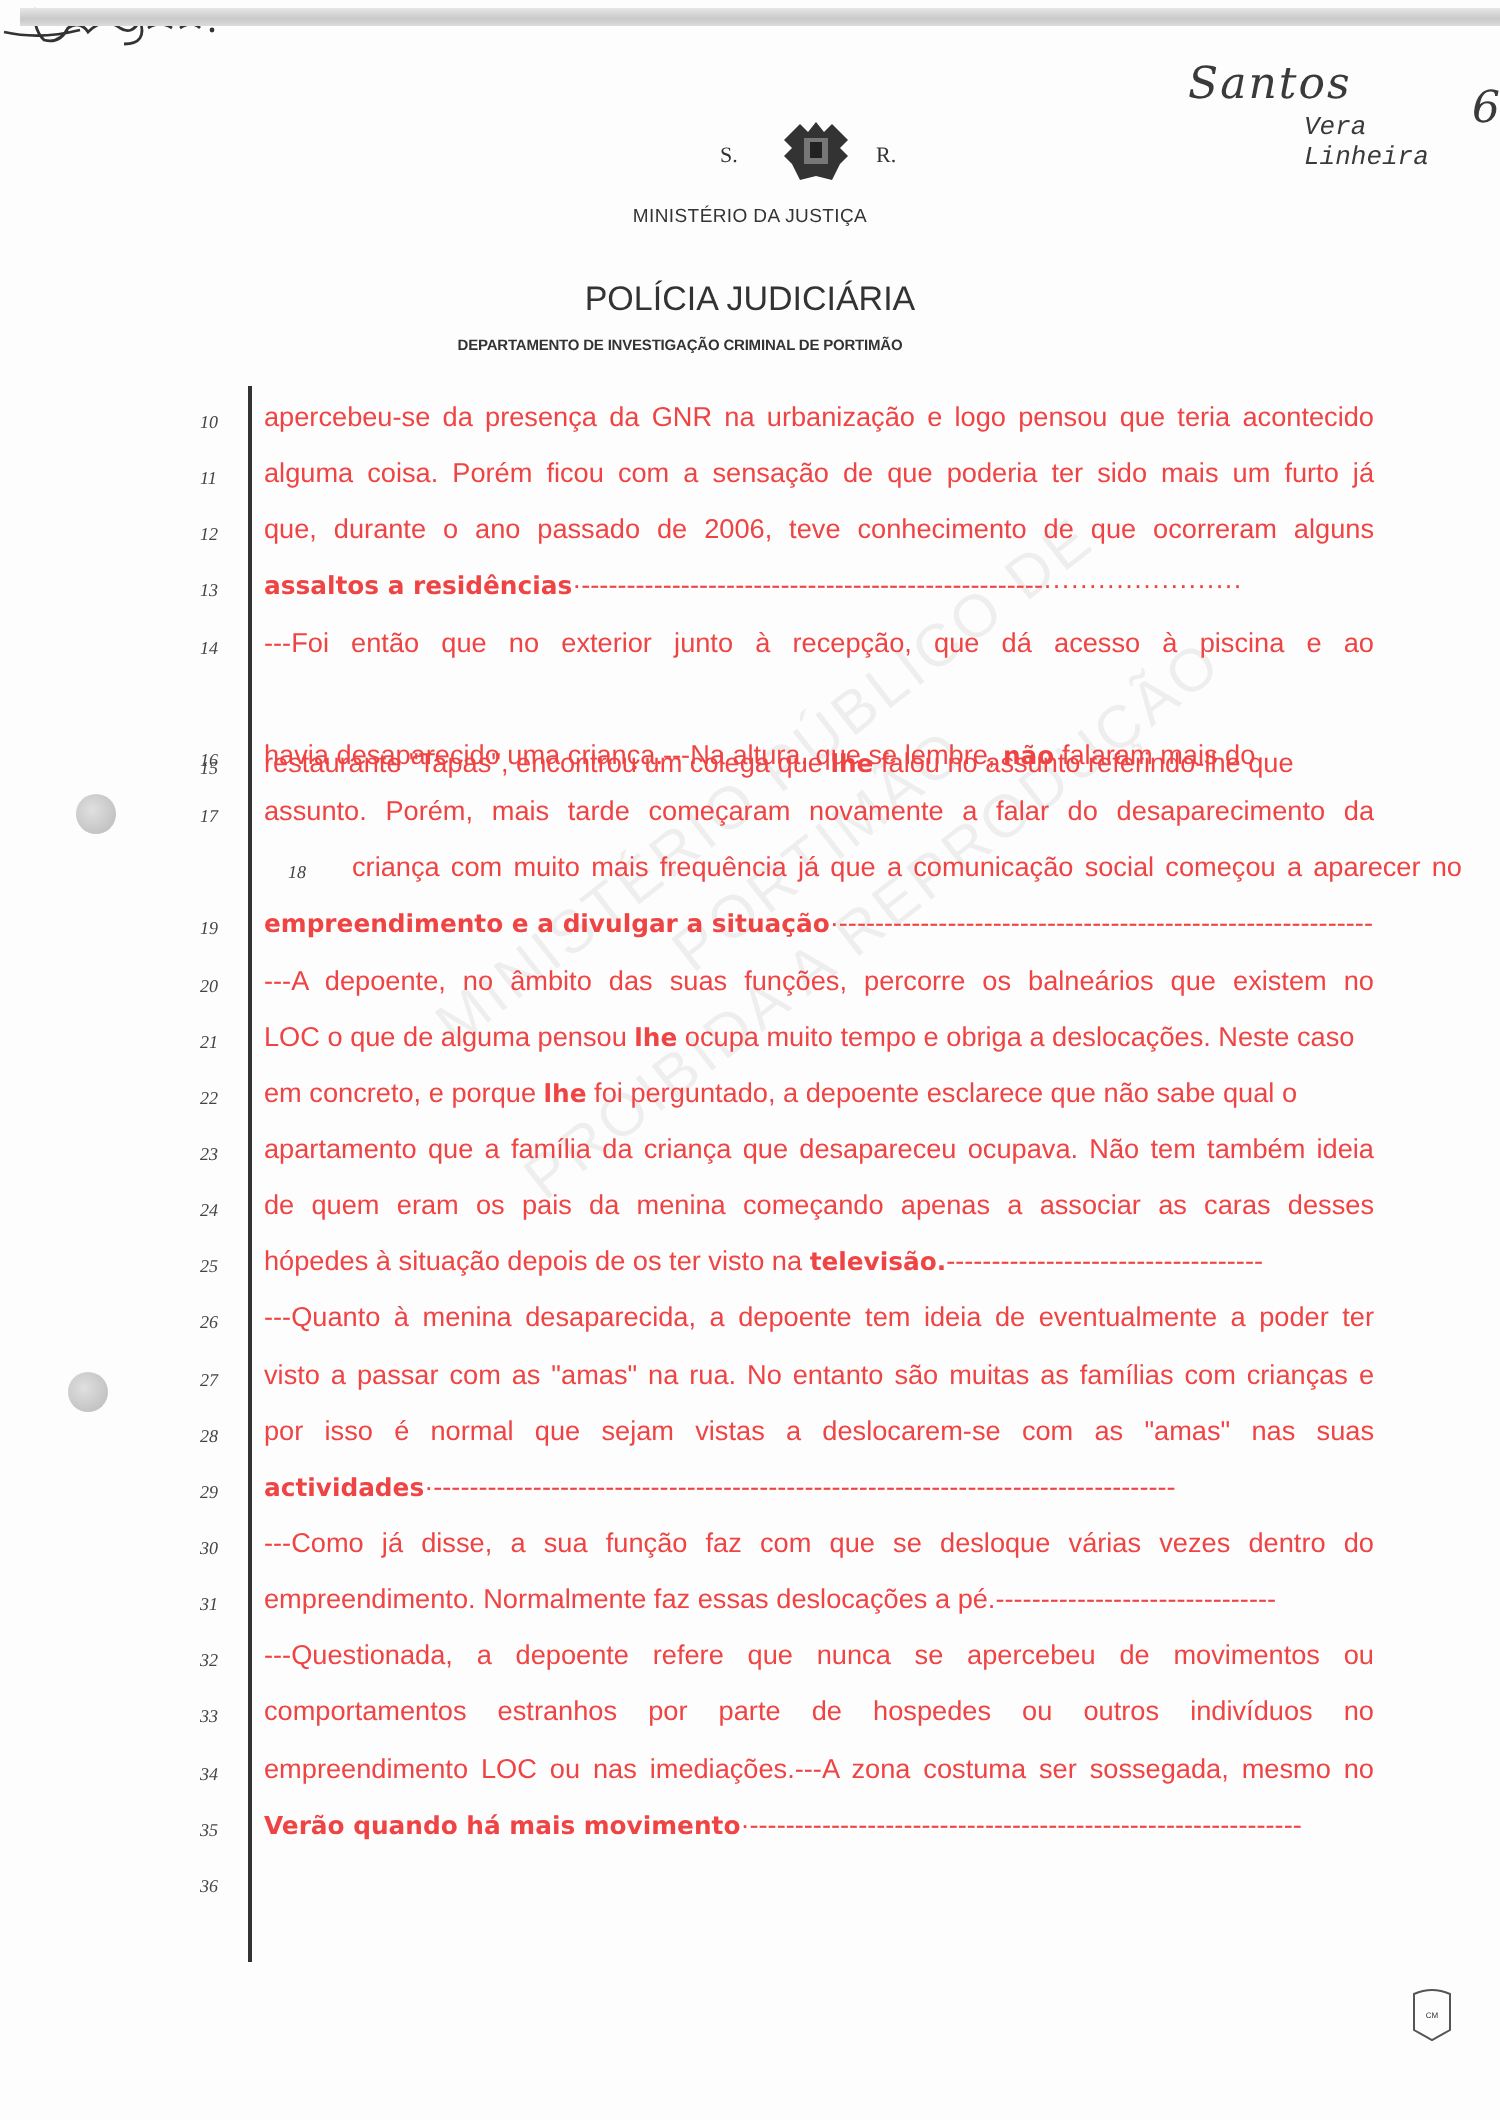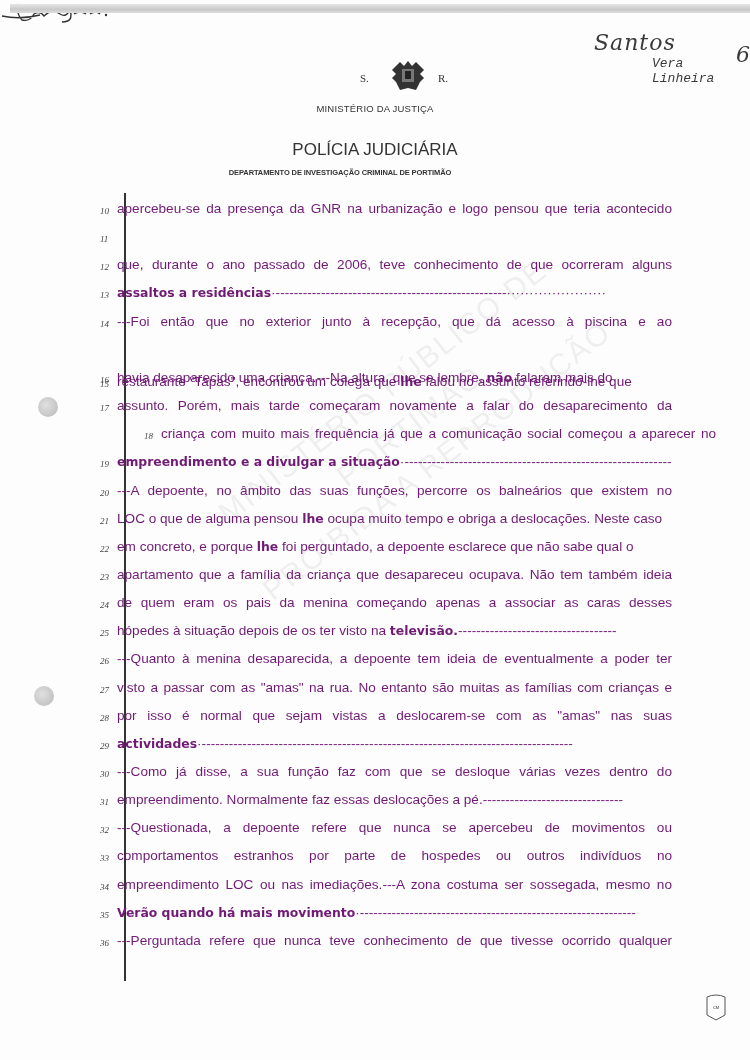--- a/index.html
+++ b/index.html
@@ -13,21 +13,21 @@
   .crest-row { position:absolute; left:360px; top:60px; width:100px; height:36px; }
   .crest-s { position:absolute; left:0px; top:12px; font-family:"Liberation Serif", serif; font-size:11px; color:#333; }
   .crest-r { position:absolute; left:78px; top:12px; font-family:"Liberation Serif", serif; font-size:11px; color:#333; }
   .crest-emblem { position:absolute; left:30px; top:0px; width:36px; height:32px; }
   .ministry { position:absolute; left:0; width:750px; top:103px; text-align:center; font-size:9.5px; color:#333; letter-spacing:0.2px; }
   .police { position:absolute; left:0; width:750px; top:140px; text-align:center; font-size:17px; color:#333; }
   .dept { position:absolute; left:0; width:680px; top:168px; text-align:center; font-size:7.5px; color:#333; font-weight:bold; letter-spacing:-0.1px; }
   .margin-line { position:absolute; left:124px; top:193px; width:1.5px; height:788px; background:#333; }
   .line { position:absolute; left:0; width:639px; height:27px; }
   .ln { position:absolute; left:100px; width:20px; font-family:"Liberation Serif", serif; font-style:italic; font-size:9px; color:#444; top:8px; }
-  .lt { position:absolute; left:117px; width:555px; font-size:13.6px; white-space:nowrap; overflow:hidden; top:3px; color:#701a75; }
+  .lt { position:absolute; left:132px; width:555px; font-size:13.6px; white-space:nowrap; overflow:hidden; top:3px; color:#ef4444; }
   .lt.justify { text-align:justify; text-align-last:justify; white-space:normal; height:18px; }
   .bold { font-family:"DejaVu Sans", sans-serif; font-weight:bold; font-size:12.4px; }
   .hole { position:absolute; width:20px; height:20px; border-radius:50%; background:radial-gradient(circle at 40% 40%,#e0e0e0,#b8b8b8); }
   .watermark { position:absolute; left:150px; top:360px; width:520px; font-size:30px; color:rgba(0,0,0,0.06); transform:rotate(-38deg); transform-origin:center; text-align:center; line-height:44px; letter-spacing:2px; pointer-events:none; }
   .cm-stamp { position:absolute; left:705px; top:993px; width:22px; height:28px; }
 </style>
 </head>
 <body>
 
 
@@ -66,20 +66,21 @@
 
 <div class="margin-line"></div>
 
 <div id="lines">
     <div class="line" style="top: 198px;">
       <span class="ln">10</span>
       <span class="lt justify"><span>apercebeu-se da presença da GNR na urbanização e logo pensou que teria acontecido</span></span>
     </div>
     <div class="line" style="top: 226.15px;">
       <span class="ln">11</span>
+      <span class="lt justify"><span>alguma coisa. Porém ficou com a sensação de que poderia ter sido mais um furto já</span></span>
     </div>
     <div class="line" style="top: 254.3px;">
       <span class="ln">12</span>
       <span class="lt justify"><span>que, durante o ano passado de 2006, teve conhecimento de que ocorreram alguns</span></span>
     </div>
     <div class="line" style="top: 282.45px;">
       <span class="ln">13</span>
       <span class="lt"><span class="bold">assaltos a residências</span><span>·---------------------------------------------------······················</span></span>
     </div>
     <div class="line" style="top: 310.6px;">
@@ -165,21 +166,20 @@
     <div class="line" style="top: 873.6px;">
       <span class="ln">34</span>
       <span class="lt justify"><span>empreendimento LOC ou nas imediações.---A zona costuma ser sossegada, mesmo no</span></span>
     </div>
     <div class="line" style="top: 901.75px; padding-left: 32px;">
       <span class="ln">35</span>
       <span class="lt"><span class="bold">Verão quando há mais movimento</span><span>·-------------------------------------------------------------</span></span>
     </div>
     <div class="line" style="top: 929.9px;">
       <span class="ln">36</span>
-      <span class="lt justify"><span>---Perguntada refere que nunca teve conhecimento de que tivesse ocorrido qualquer</span></span>
     </div>
   </div>
 
 <svg class="cm-stamp" viewBox="0 0 22 28">
   <path d="M2 4 Q11 0 20 4 L20 22 L11 27 L2 22 Z" fill="none" stroke="#555" stroke-width="1"></path>
   <text x="11" y="16" font-size="4" text-anchor="middle" fill="#333" font-family="Liberation Sans, sans-serif">CM</text>
 </svg>
 
 
 

